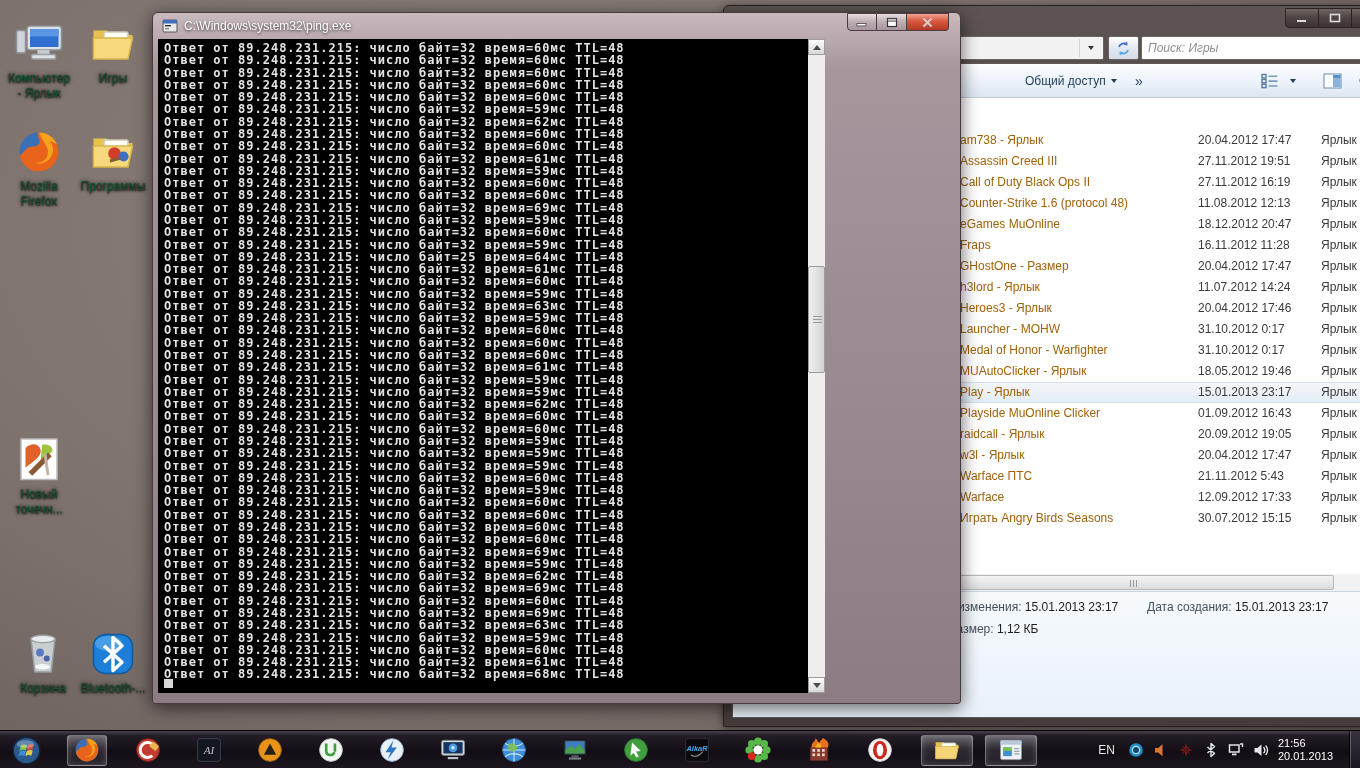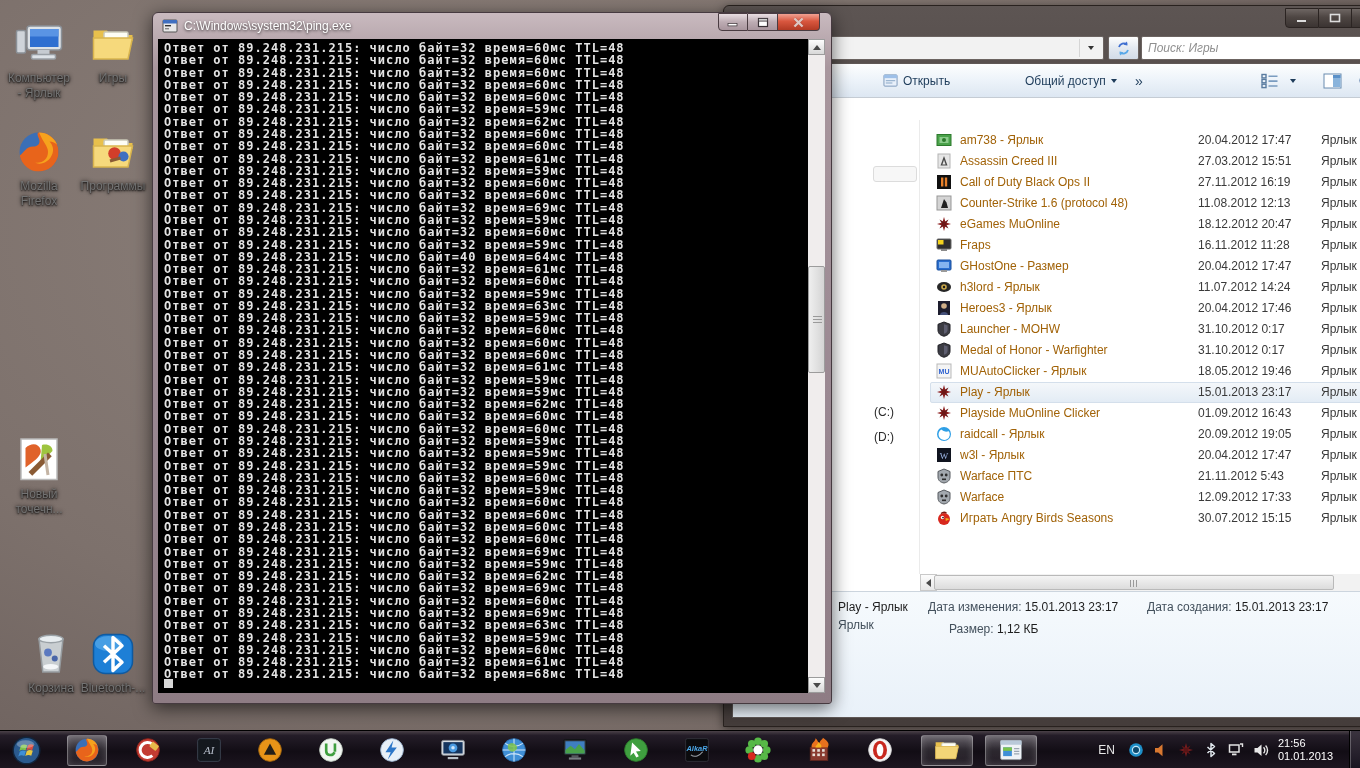--- a/index.html
+++ b/index.html
@@ -3,21 +3,21 @@
 <meta charset="utf-8">
 <style>
   * { margin:0; padding:0; box-sizing:border-box; }
   html,body { width:1360px; height:768px; overflow:hidden; }
   body { position:relative; font-family:"Liberation Sans",sans-serif;
          background:radial-gradient(ellipse at 38% 30%, #8e827c 0%, #7d716c 55%, #665a57 100%); }
 
   
   .desk-icon { position:absolute; width:78px; text-align:center; cursor:default; }
   .desk-icon .ic { width:48px; height:48px; margin:0 auto; }
-  .desk-icon .lbl { margin-top:3px; font-size:12px; line-height:15px; color:#737373;
+  .desk-icon .lbl { margin-top:3px; font-size:12px; line-height:15px; color:#14532d;
                     text-shadow:0 1px 2px #000, 0 0 4px rgba(0,0,0,.9); white-space:nowrap; }
 
   
   .explorer { position:absolute; left:723px; top:5px; width:677px; height:722px;
               background:linear-gradient(#5d5553,#4a4240 30%,#453d3b);
               border:1px solid #29221f; border-radius:6px 6px 0 0;
               box-shadow:0 2px 10px rgba(0,0,0,.5); }
   .ex-caption { position:absolute; top:2px; right:14px; width:100px; height:20px; display:flex; }
   .ex-cbtn { flex:1; border:1px solid #2b2422; border-left:none;
              background:linear-gradient(#6e6663,#4e4643 45%,#3b3432);
@@ -77,21 +77,21 @@
                 font-size:12px; color:#43505c; }
   .ex-details .big-ic { position:absolute; left:18px; top:6px; width:54px; height:54px; }
   .ex-details .dname { position:absolute; left:105px; top:8px; color:#1e1e1e; }
   .ex-details .dtype2 { position:absolute; left:105px; top:26px; }
   .ex-details .dmod { position:absolute; left:195px; top:8px; }
   .ex-details .dcre { position:absolute; left:414px; top:8px; }
   .ex-details .dsize { position:absolute; left:216px; top:30px; }
   .ex-details b { font-weight:normal; color:#1e1e1e; }
 
   
-  .console { position:absolute; left:152px; top:12px; width:680px; height:692px;
+  .console { position:absolute; left:152px; top:12px; width:809px; height:692px;
              background:linear-gradient(#c9babf,#a8969d 8%,#998791 60%,#8e7c84);
              border:1px solid #463a40; border-radius:6px 6px 3px 3px;
              box-shadow:0 4px 18px rgba(0,0,0,.6); }
   .con-title { position:absolute; left:0; top:0; right:0; height:26px; }
   .con-ticon { position:absolute; left:9px; top:5px; width:16px; height:16px; }
   .con-ttext { position:absolute; left:31px; top:6px; font-size:12px; color:#fff;
                text-shadow:0 1px 3px rgba(0,0,0,.8); }
   .con-caption { position:absolute; top:0; right:11px; height:18px; display:flex; }
   .con-cbtn { width:30px; height:18px; border:1px solid #4a3c42; border-left:none;
               background:linear-gradient(#e8dde1,#bdacb3 50%,#a8959d);
@@ -185,21 +185,21 @@
     <div class="desk-icon" style="left: 0px; top: 436px;">
       <div class="ic"><svg viewBox="0 0 32 32" width="100%" height="100%">
           <rect x="4" y="2" width="24" height="27" fill="#fff" stroke="#b9b9b9"></rect>
           <path d="M7 8 c4-4 9-3 10 1 1 3-2 6-6 9 l-4 3z" fill="#e0622a"></path>
           <path d="M18 6 c4-1 7 1 7 4 l-8 8z" fill="#9ec43f"></path>
           <path d="M9 24 l13-13 2.5 2.5 -13 13z" fill="#8a5a34"></path>
           <path d="M20 12 l2 14" stroke="#c4b4a4" stroke-width="2"></path>
         </svg></div>
       <div class="lbl">Новый<br>точечн...</div>
     </div>
-    <div class="desk-icon" style="left: 12px; top: 630px;">
+    <div class="desk-icon" style="left: 4px; top: 630px;">
       <div class="ic"><svg viewBox="0 0 32 32" width="100%" height="100%">
           <path d="M8 6 h16 l-2.5 22 h-11z" fill="#d5dce0" opacity="0.88" stroke="#9aa1a6"></path>
           <ellipse cx="16" cy="6" rx="8" ry="2.5" fill="#e8edf0" stroke="#9aa1a6"></ellipse>
           <circle cx="14" cy="15" r="2.6" fill="#5b79c0"></circle>
           <circle cx="18.5" cy="19" r="2" fill="#4a66a8"></circle>
           <ellipse cx="15.8" cy="24.5" rx="5" ry="1.8" fill="#f4f6f8"></ellipse>
         </svg></div>
       <div class="lbl">Корзина</div>
     </div>
     <div class="desk-icon" style="left: 74px; top: 630px;">
@@ -322,21 +322,21 @@
           <span class="ftype">Ярлык</span>
         </div>
         <div class="frow">
           <div class="hl"></div>
           <span class="fic"><svg viewBox="0 0 16 16" width="100%" height="100%">
               <rect x="2" y="1" width="12" height="14" fill="#e6e6e6" stroke="#b4b4b4"></rect>
               <path d="M8 3 l3.5 9.5 h-7z" fill="#4a4a4a"></path>
               <path d="M8 7 l1.6 4.5 h-3.2z" fill="#e6e6e6"></path>
             </svg></span>
           <span class="fname">Assassin Creed III</span>
-          <span class="fdate">27.03.2012 15:51</span>
+          <span class="fdate">27.11.2012 19:51</span>
           <span class="ftype">Ярлык</span>
         </div>
         <div class="frow">
           <div class="hl"></div>
           <span class="fic"><svg viewBox="0 0 16 16" width="100%" height="100%">
               <rect x="1" y="1" width="14" height="14" fill="#101010"></rect>
               <rect x="5" y="3.5" width="2.4" height="9" fill="#e8802a"></rect>
               <rect x="8.8" y="3.5" width="2.4" height="9" fill="#e8802a"></rect>
             </svg></span>
           <span class="fname">Call of Duty Black Ops II</span>
@@ -592,21 +592,21 @@
       <div class="cline">Ответ от 89.248.231.215: число байт=32 время=60мс TTL=48</div>
       <div class="cline">Ответ от 89.248.231.215: число байт=32 время=60мс TTL=48</div>
       <div class="cline">Ответ от 89.248.231.215: число байт=32 время=61мс TTL=48</div>
       <div class="cline">Ответ от 89.248.231.215: число байт=32 время=59мс TTL=48</div>
       <div class="cline">Ответ от 89.248.231.215: число байт=32 время=60мс TTL=48</div>
       <div class="cline">Ответ от 89.248.231.215: число байт=32 время=60мс TTL=48</div>
       <div class="cline">Ответ от 89.248.231.215: число байт=32 время=69мс TTL=48</div>
       <div class="cline">Ответ от 89.248.231.215: число байт=32 время=59мс TTL=48</div>
       <div class="cline">Ответ от 89.248.231.215: число байт=32 время=60мс TTL=48</div>
       <div class="cline">Ответ от 89.248.231.215: число байт=32 время=59мс TTL=48</div>
-      <div class="cline">Ответ от 89.248.231.215: число байт=40 время=64мс TTL=48</div>
+      <div class="cline">Ответ от 89.248.231.215: число байт=25 время=64мс TTL=48</div>
       <div class="cline">Ответ от 89.248.231.215: число байт=32 время=61мс TTL=48</div>
       <div class="cline">Ответ от 89.248.231.215: число байт=32 время=60мс TTL=48</div>
       <div class="cline">Ответ от 89.248.231.215: число байт=32 время=59мс TTL=48</div>
       <div class="cline">Ответ от 89.248.231.215: число байт=32 время=63мс TTL=48</div>
       <div class="cline">Ответ от 89.248.231.215: число байт=32 время=59мс TTL=48</div>
       <div class="cline">Ответ от 89.248.231.215: число байт=32 время=60мс TTL=48</div>
       <div class="cline">Ответ от 89.248.231.215: число байт=32 время=60мс TTL=48</div>
       <div class="cline">Ответ от 89.248.231.215: число байт=32 время=60мс TTL=48</div>
       <div class="cline">Ответ от 89.248.231.215: число байт=32 время=61мс TTL=48</div>
       <div class="cline">Ответ от 89.248.231.215: число байт=32 время=59мс TTL=48</div>
@@ -822,17 +822,17 @@
             <rect x="4" y="11.5" width="4.5" height="1.8" fill="#e4e4e4"></rect>
             <path d="M12 2 h2.5 v3" stroke="#e4e4e4" stroke-width="1.4" fill="none"></path>
           </svg></span>
         <span class="tray-ic"><svg viewBox="0 0 16 16" width="100%" height="100%">
             <path d="M1.5 6 v4.5 h3 l4 3.6 V2.4 L4.5 6z" fill="#e8e8e8"></path>
             <path d="M10.5 5.2 a4.2 4.2 0 0 1 0 6.1 M12.6 3.4 a7 7 0 0 1 0 9.7" stroke="#e8e8e8" stroke-width="1.4" fill="none"></path>
           </svg></span>
       </span>
     <div class="tray-clock">
       <div>21:56</div>
-      <div>01.01.2013</div>
+      <div>20.01.2013</div>
     </div>
   </div>
   <div class="show-desktop"></div>
 </div>
 
 </body></html>

